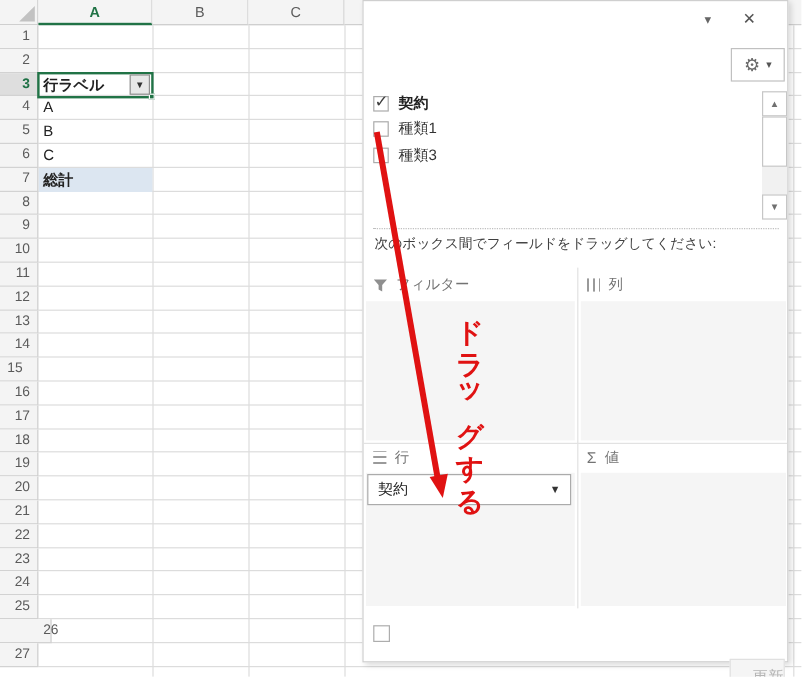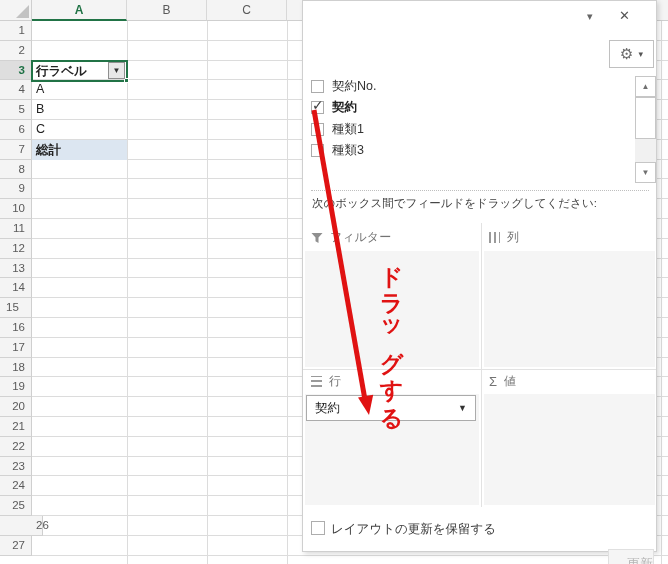--- a/index.html
+++ b/index.html
@@ -172,24 +172,20 @@
   <div id="panel">
     <div class="p-collapse">▾</div>
     <div class="p-close">✕</div>
     <div class="p-gear">
       <span class="g">⚙</span>
       <span class="c">▾</span>
     </div>
 
     <div id="field-list">
         <div class="field-item">
-          <div class="cb"></div>
-          <span class="field-label">契約No.</span>
-        </div>
-        <div class="field-item">
           <div class="cb">
             <span class="mark">✓</span>
           </div>
           <span class="field-label checked">契約</span>
         </div>
         <div class="field-item">
           <div class="cb"></div>
           <span class="field-label">種類1</span>
         </div>
         <div class="field-item">
@@ -232,21 +228,20 @@
     </div>
     <div class="q-box" style="left:2px; top:393px; width:174px; height:111px;"></div>
     <div class="q-box" style="left:181px; top:393px; width:171px; height:111px;"></div>
 
     <div class="pill">
       <span class="pill-label">契約</span>
       <span class="pill-caret">▼</span>
     </div>
 
     <div class="defer-cb"></div>
-    <div class="defer-label">レイアウトの更新を保留する</div>
     <div class="update-btn">更新</div>
   </div>
 
   <svg id="arrow-svg" width="668" height="564">
     <line x1="314" y1="110" x2="364.5" y2="397" stroke="#e01212" stroke-width="5"></line>
     <polygon points="369,415 358,397.5 373.2,394.8" fill="#e01212"></polygon>
   </svg>
   <div id="drag-text">ドラッグする</div>
 
 </div>

